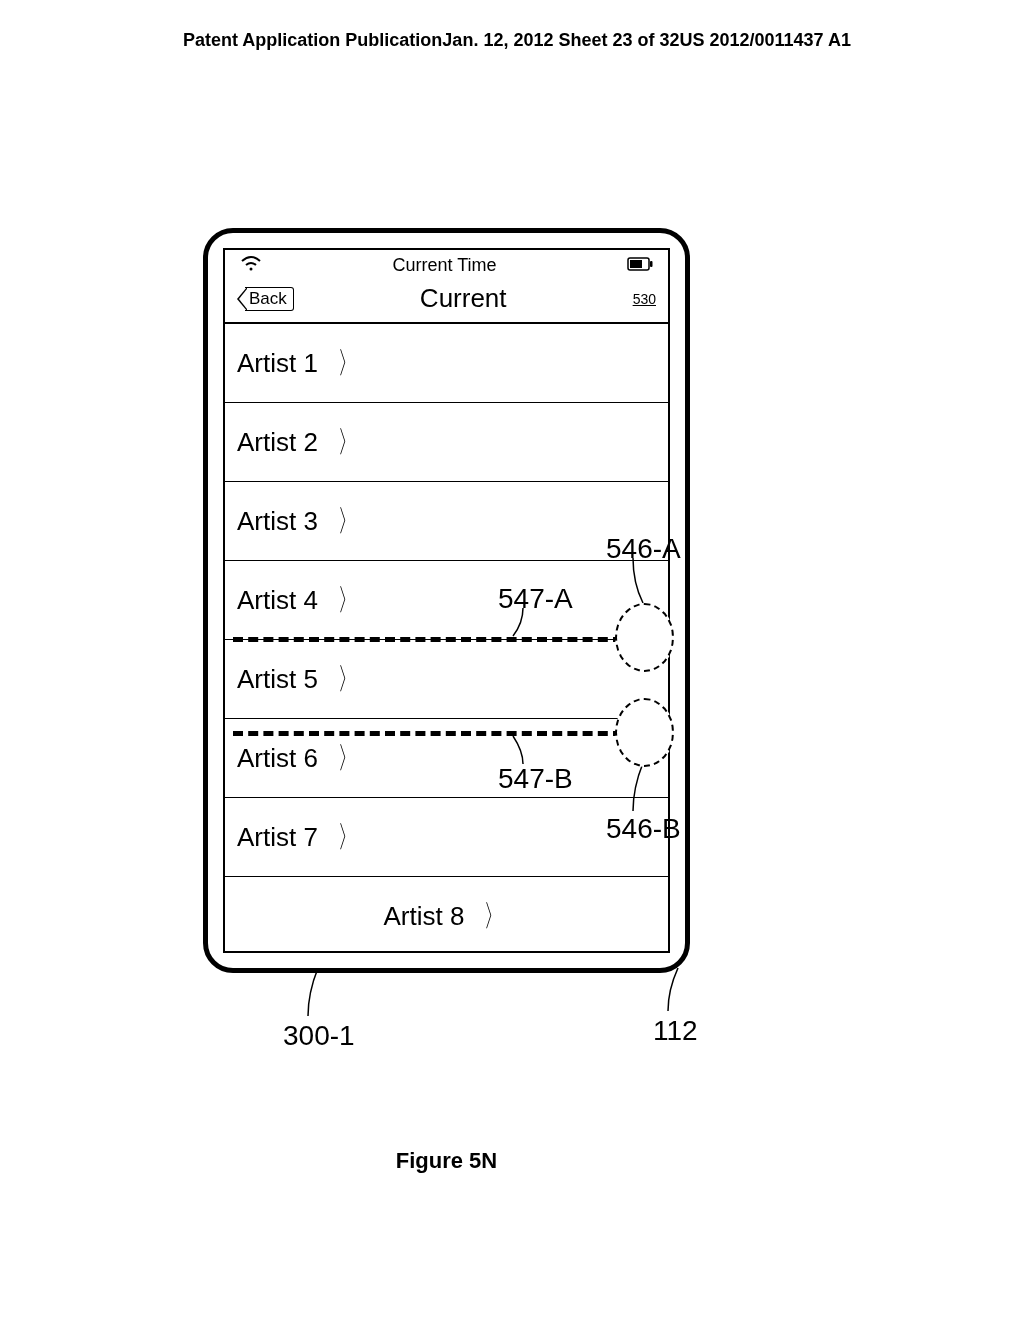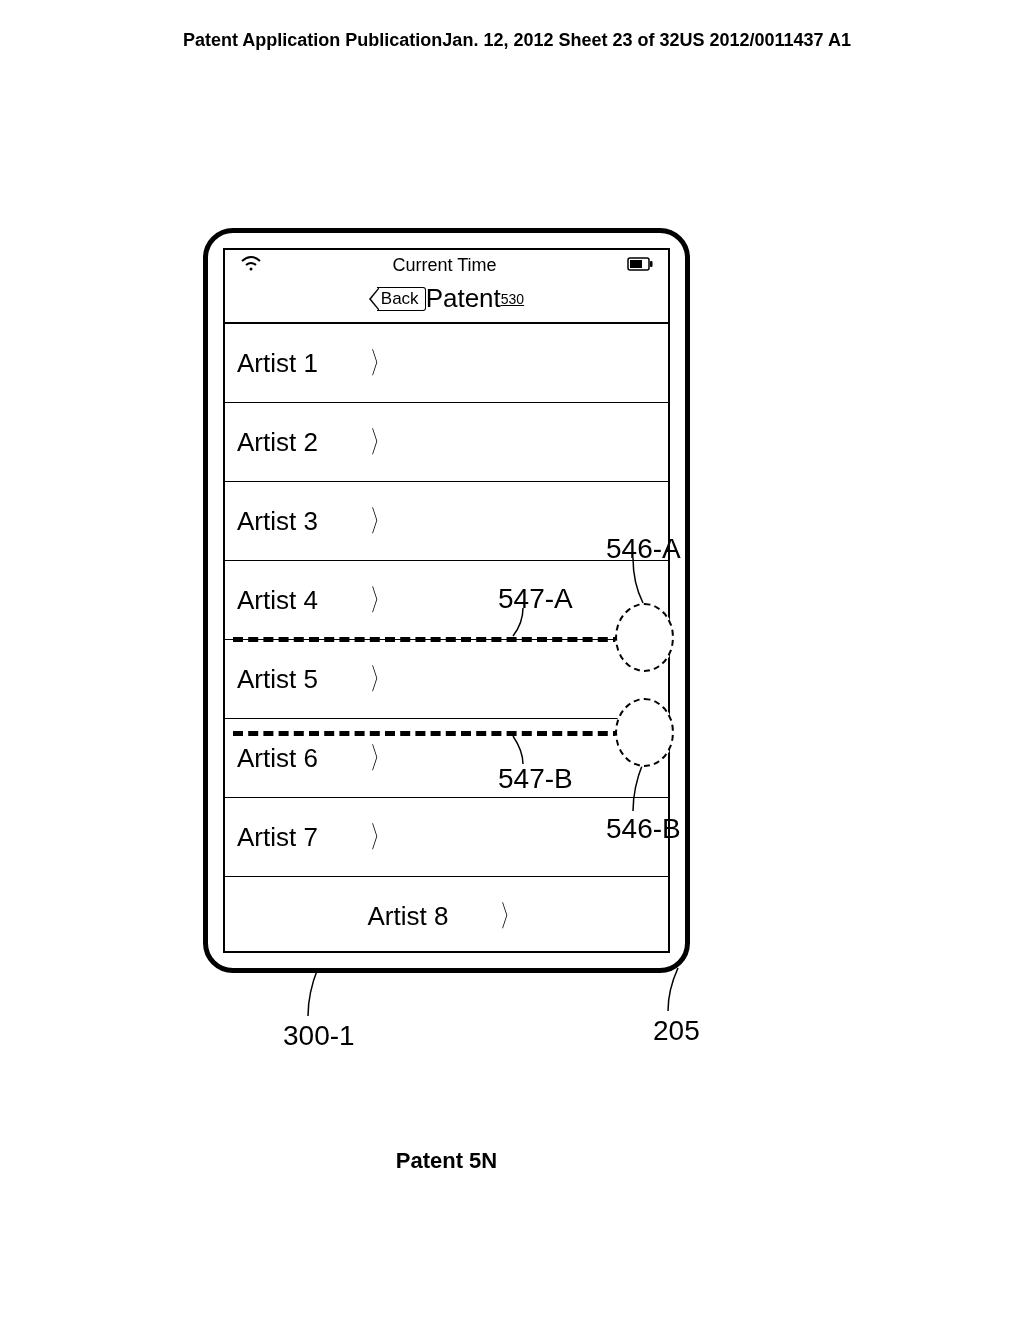--- a/index.html
+++ b/index.html
@@ -49,21 +49,21 @@
     .wifi-icon {
       width: 22px;
       height: 16px;
     }
     .battery-icon {
       width: 26px;
       height: 14px;
     }
     .nav-bar {
       display: flex;
-      justify-content: center;
+      justify-content: space-between;
       align-items: center;
       padding: 4px 12px 8px 12px;
       border-bottom: 2px solid black;
     }
     .back-button {
       display: flex;
       align-items: center;
       font-size: 17px;
     }
     .back-chevron-shape {
@@ -102,21 +102,20 @@
     }
     .list-row {
       display: flex;
       align-items: center;
       padding: 18px 12px;
       border-bottom: 1.5px solid black;
       font-size: 26px;
       position: relative;
       height: 79px;
       box-sizing: border-box;
-      gap: 32px;
     }
     .list-row:last-child {
       border-bottom: none;
       justify-content: center;
     }
     .artist-label {
       font-family: Arial, sans-serif;
     }
     .chevron-right {
       margin-left: 15px;
@@ -184,21 +183,21 @@
             <rect x="23" y="4" width="2.5" height="6" fill="black" rx="1"></rect>
           </svg>
         </span>
       </div>
 
       <div class="nav-bar">
         <div class="back-button">
           <div class="back-chevron-shape"></div>
           <span class="back-text-box">Back</span>
         </div>
-        <span class="nav-title">Patent</span>
+        <span class="nav-title">Current</span>
         <span class="nav-ref">530</span>
       </div>
 
       <div class="list-row">
         <span class="artist-label">Artist 1</span>
         <span class="chevron-right">〉</span>
       </div>
       <div class="list-row">
         <span class="artist-label">Artist 2</span>
         <span class="chevron-right">〉</span>
@@ -259,16 +258,16 @@
   </div>
 
   <svg class="leader-curve" style="left:100px; top:740px; width:30px; height:50px;">
     <path d="M15 0 Q5 25 5 48" stroke="black" stroke-width="1.5" fill="none"></path>
   </svg>
   <div class="callout-label" style="left:80px; top:792px;">300-1</div>
 
   <svg class="leader-curve" style="left:460px; top:740px; width:30px; height:45px;">
     <path d="M15 0 Q5 22 5 43" stroke="black" stroke-width="1.5" fill="none"></path>
   </svg>
-  <div class="callout-label" style="left:450px; top:787px;">205</div>
-
-  <div class="figure-caption">Patent 5N</div>
+  <div class="callout-label" style="left:450px; top:787px;">112</div>
+
+  <div class="figure-caption">Figure 5N</div>
 </div>
 
 </body></html>

